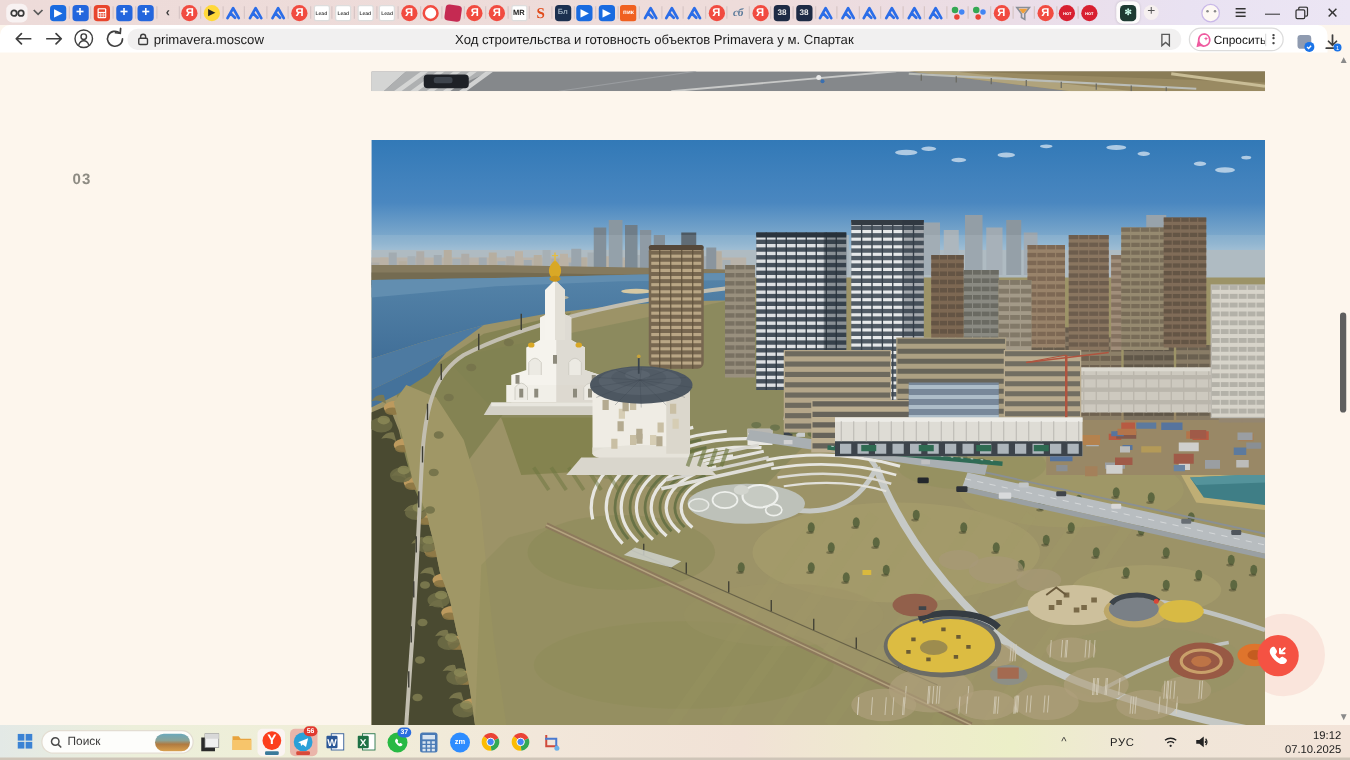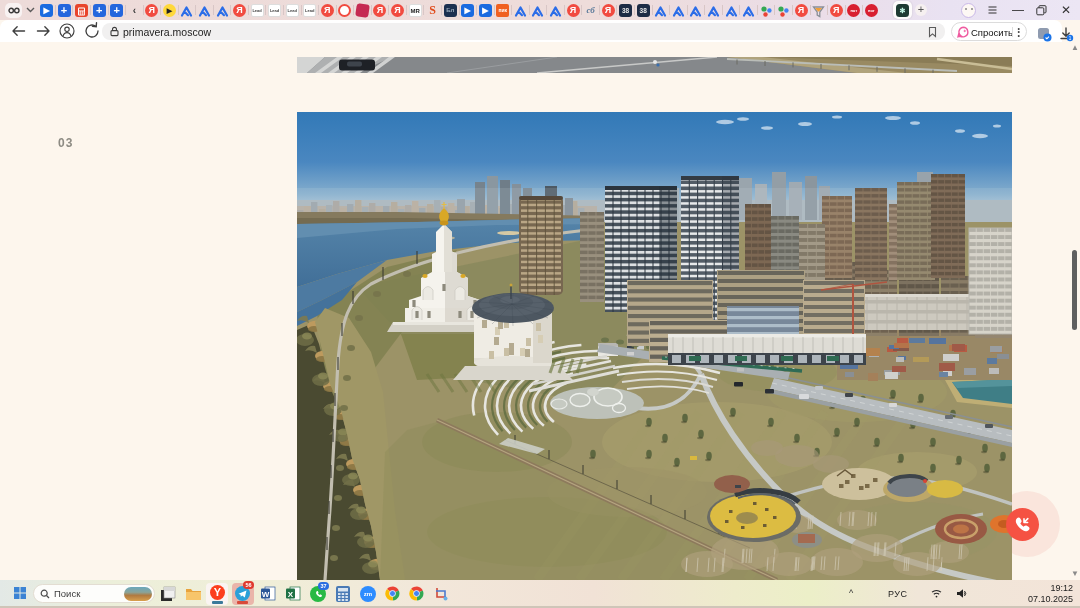--- a/index.html
+++ b/index.html
@@ -229,20 +229,21 @@
     <svg class="navic" style="left:81px" width="22" height="22" viewBox="0 0 22 22" fill="none" stroke="#3f3f3f" stroke-width="1.3" stroke-linecap="round">
         <path d="M17 11 a6 6 0 1 1 -2.2-4.65"></path>
         <path d="M15.5 2.8 L15.2 6.7 L11.4 6.2" stroke-width="1.4"></path>
       </svg>
     <div id="omni">
       <svg style="position:absolute;left:7px;top:3px" width="11" height="11" viewBox="0 0 11 11" fill="none" stroke="#3c3c3c" stroke-width="1.1">
           <rect x="2" y="4.6" width="7" height="5" rx="1"></rect>
           <path d="M3.5 4.6 V3.4 a2 2 0 0 1 4 0 V4.6"></path>
         </svg>
       <div id="urltxt">primavera.moscow</div>
+      <div id="titletxt">Ход строительства и готовность объектов Primavera у м. Спартак</div>
       <svg style="position:absolute;right:7px;top:3px" width="11" height="12" viewBox="0 0 11 12" fill="none" stroke="#5a5a5a" stroke-width="1.1">
           <path d="M2.5 1.5 h6 v9 l-3-2.6 -3 2.6 z"></path>
         </svg>
     </div>
     <div id="askbtn">
       <svg style="position:absolute;left:5px;top:3.5px" width="12" height="12" viewBox="0 0 12 12" fill="none">
       <path d="M6 1.2 a4.8 4.8 0 1 1 -4.3 6.9 L1 10.8 L4.2 10 A4.8 4.8 0 0 1 6 1.2" stroke="#ef5aa0" stroke-width="1.4"></path>
       <path d="M7.8 3.2 l0.5 1.2 1.2 0.5 -1.2 0.5 -0.5 1.2 -0.5 -1.2 -1.2 -0.5 1.2 -0.5 z" fill="#ef5aa0"></path>
       </svg>
       <span style="position:absolute;left:19px;top:4.5px;font-size:9.5px;color:#111">Спросить</span>

